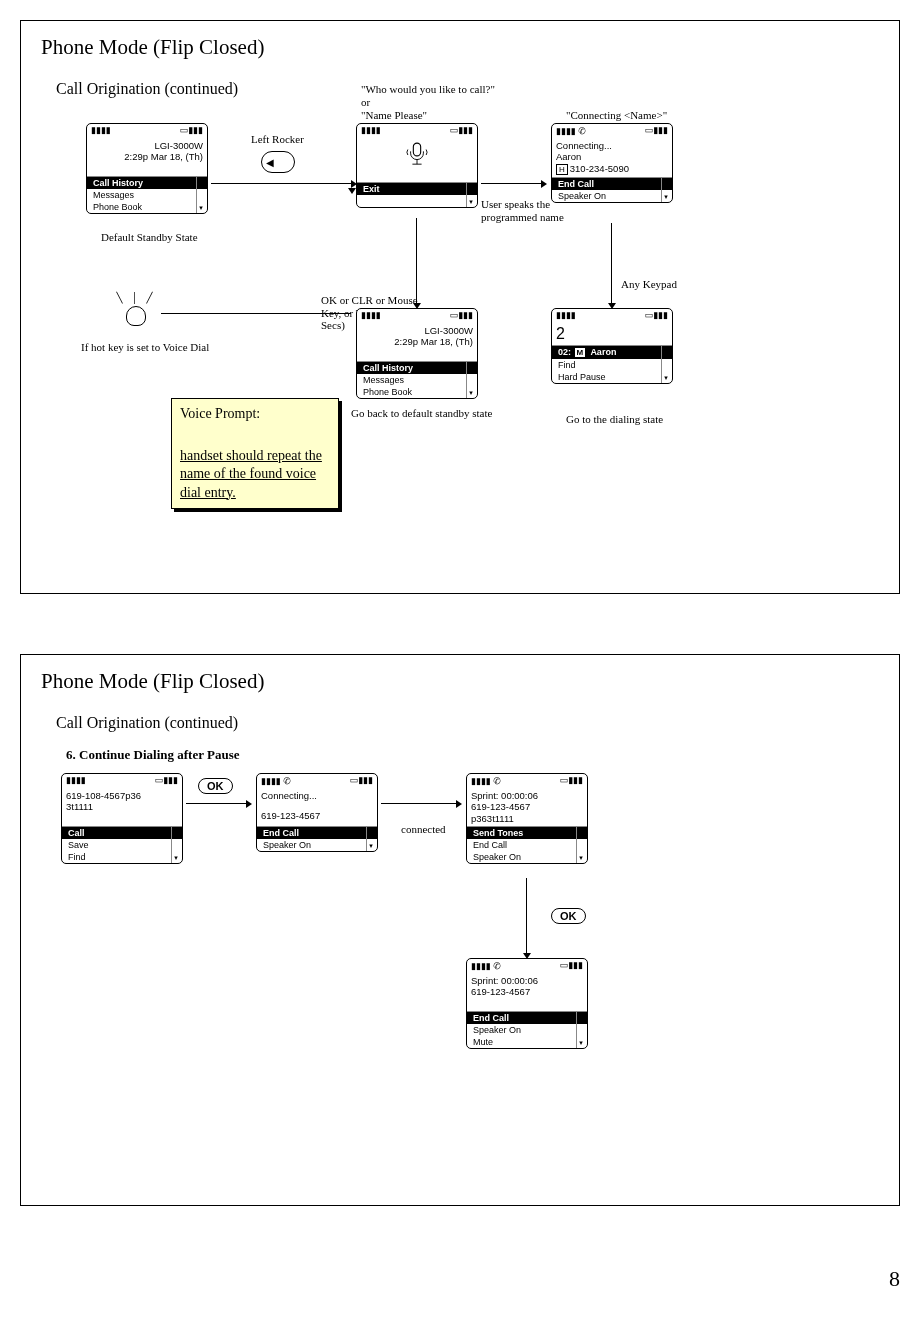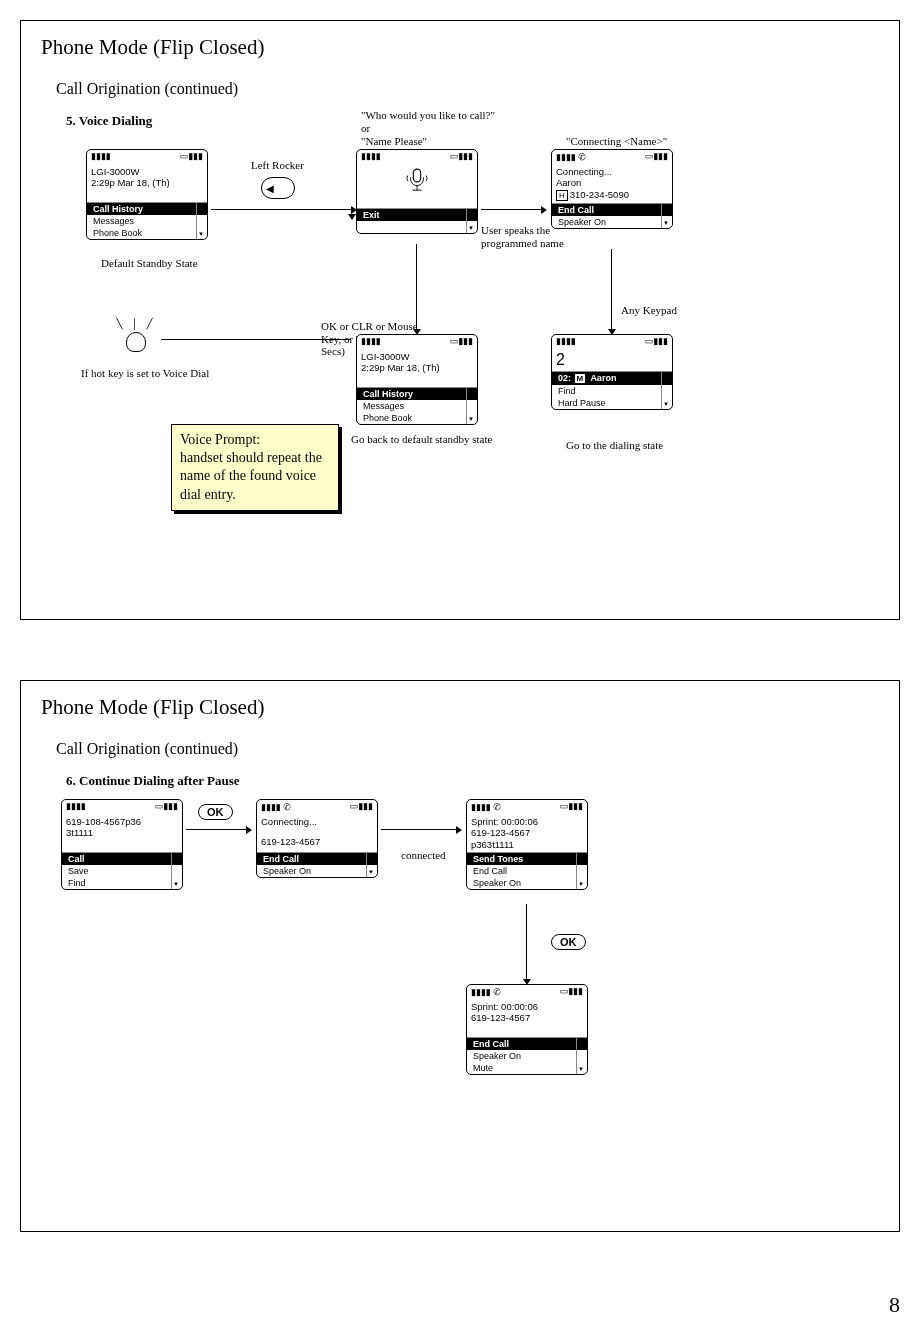--- a/index.html
+++ b/index.html
@@ -63,21 +63,21 @@
     display: inline-block;
     font-size: 9px;
     line-height: 9px;
   }
   .ph-body {
     min-height: 34px;
     padding: 2px 4px;
     font-size: 9.5px;
     line-height: 1.2;
   }
-  .ph-body.center { text-align: left; }
+  .ph-body.center { text-align: right; }
   .ph-menu {
     position: relative;
     border-top: 1px solid #888;
   }
   .menu-row {
     padding: 1px 6px;
     font-size: 9px;
   }
   .menu-row.sel {
     background: #000;
@@ -205,21 +205,20 @@
     font-size: 22px;
     margin-top: 10px;
   }
 </style>
 </head>
 <body>
 
 <div class="panel">
   <div class="panel-title">Phone Mode (Flip Closed)</div>
   <div class="section-title">Call Origination (continued)</div>
-  <div class="sub-title">5. Voice Dialing</div>
 
   <div class="canvas">
 
     <div class="lbl small" style="left:320px; top:-30px; line-height:1.2;">
       <div>"Who would you like to call?"</div>
       <div>or</div>
       <div>"Name Please"</div>
     </div>
     <div class="lbl small" style="left:525px; top:-4px;">"Connecting &lt;Name&gt;"</div>
 
@@ -348,21 +347,21 @@
         <div class="scroll-ind">
             <span>▴</span>
             <span>▾</span>
           </div>
       </div>
     </div>
     <div class="lbl small" style="left:525px; top:300px;">Go to the dialing state</div>
 
     <div class="note" style="left:130px; top:285px;">
       <div>Voice Prompt:</div>
-      <div style="margin-top:0;">handset should repeat the name of the found voice dial entry.</div>
+      <div style="margin-top:24px;text-decoration:underline;">handset should repeat the name of the found voice dial entry.</div>
     </div>
 
   </div>
 </div>
 
 <div class="panel">
   <div class="panel-title">Phone Mode (Flip Closed)</div>
   <div class="section-title">Call Origination (continued)</div>
   <div class="sub-title">6. Continue Dialing after Pause</div>
 

